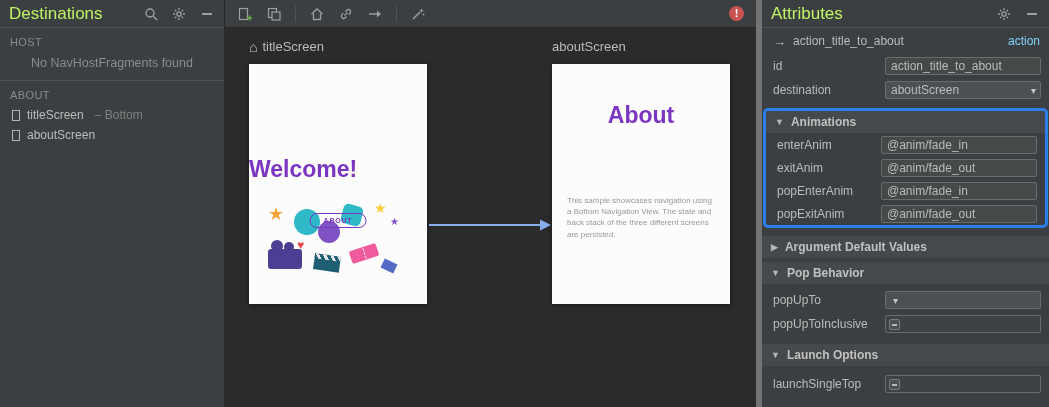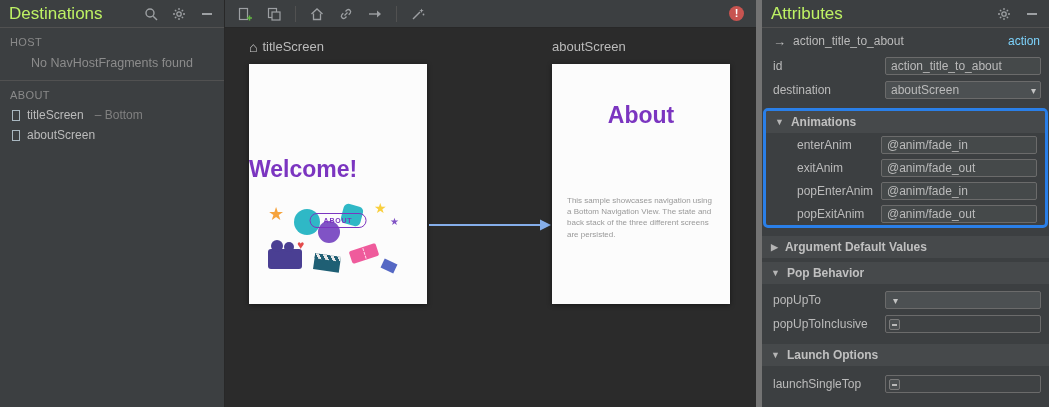--- a/index.html
+++ b/index.html
@@ -77,21 +77,21 @@
   .attr-label { flex:1; color:#bbbbbb; white-space:nowrap; }
   .attr-field { width:156px; height:18px; background:#45494a; border:1px solid #6b6b6b; border-radius:2px; color:#bbbbbb; display:flex; align-items:center; padding:0 5px; cursor:text; overflow:hidden; white-space:nowrap; }
   .attr-combo { width:156px; height:18px; background:#4c5052; border:1px solid #6b6b6b; border-radius:2px; color:#bbbbbb; display:flex; align-items:center; padding:0 2px 0 5px; cursor:pointer; }
   .combo-value { flex:1; overflow:hidden; white-space:nowrap; }
   .combo-caret { color:#c3c3c3; font-size:10px; padding:0 2px; }
   .combo-disabled .combo-value { color:#7d7d7d; }
 
   .highlight-box { border:3px solid #2a7fe8; border-radius:5px; margin:6px 1px 0; overflow:hidden; }
   .section-header { height:22px; background:#46494b; display:flex; align-items:center; gap:7px; padding:0 9px; font-weight:bold; color:#c0c0c0; cursor:pointer; }
   .tri { font-size:9px; color:#b5b5b5; }
-  .anim-row { display:flex; align-items:center; height:23px; padding:0 8px 0 11px;margin-left:20px; }
+  .anim-row { display:flex; align-items:center; height:23px; padding:0 8px 0 11px; }
   .mt8 { margin-top:8px; } .mt4 { margin-top:4px; }
 
   .flag-field { width:156px; height:18px; border:1px solid #6b6b6b; border-radius:2px; display:flex; align-items:center; padding:0 3px; cursor:pointer; background:#3f4244; }
   .tri-check { width:11px; height:11px; background:#4c5052; border:1px solid #7a7a7a; border-radius:2px; position:relative; }
   .tri-check::after { content:""; position:absolute; left:2px; right:2px; top:4px; height:2px; background:#b8b8b8; }
 
   svg { display:block; }
 </style>
 </head>
 <body>

